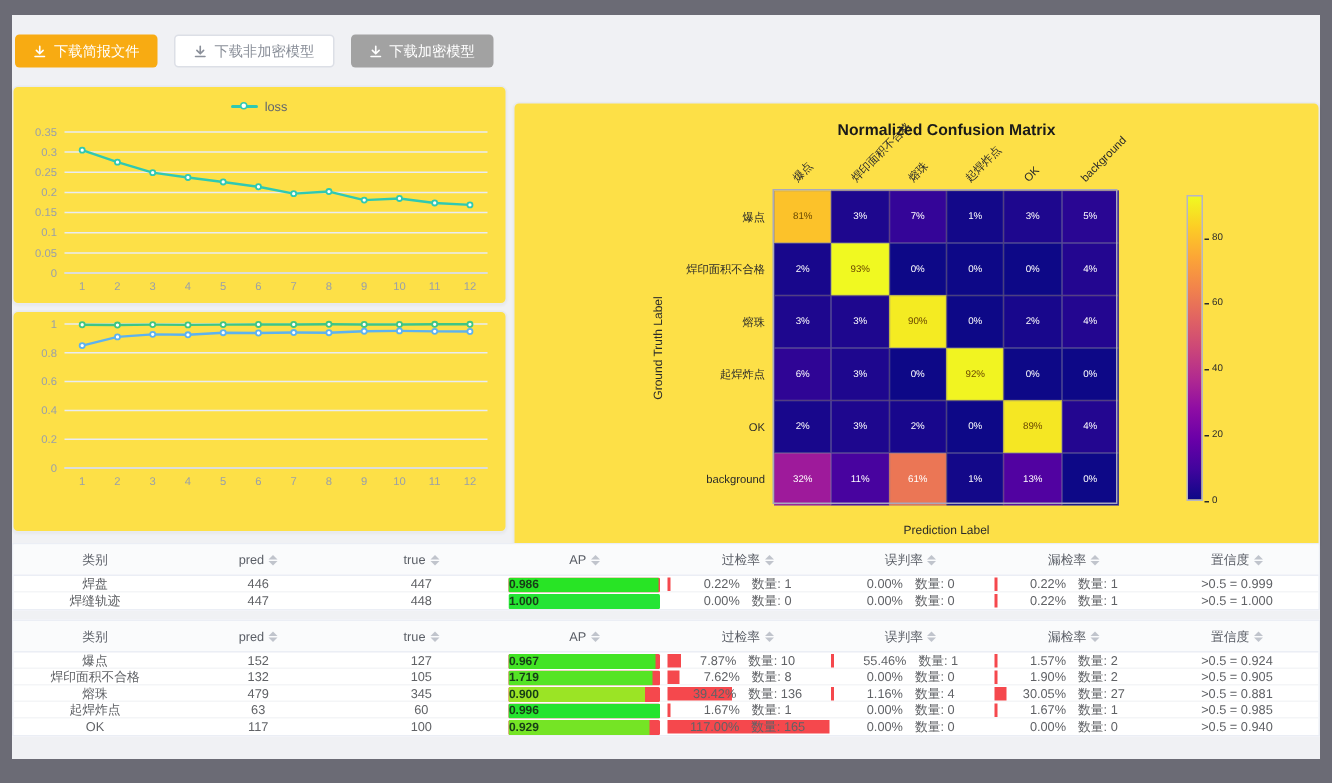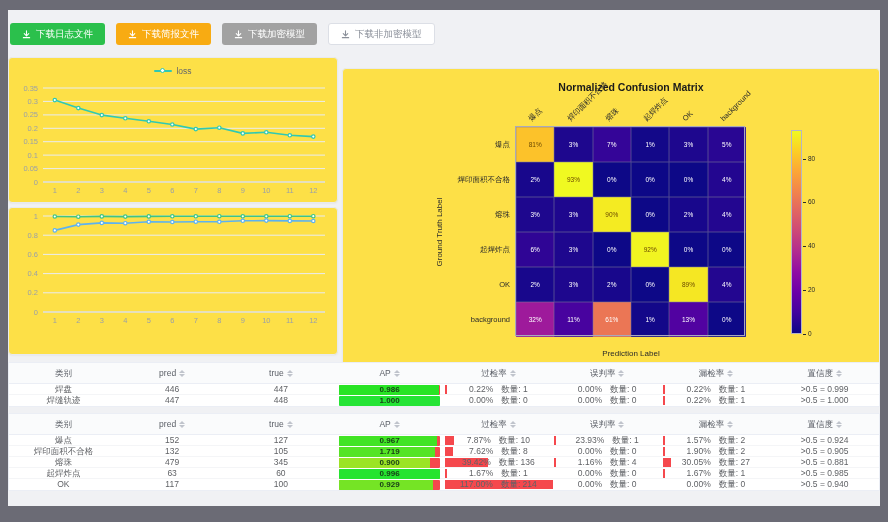--- a/index.html
+++ b/index.html
@@ -45,62 +45,54 @@
   .trow{height:11px;border-bottom:1px solid #f4f5f7;}
   .trow:last-child{border-bottom:none;}
   .tcell{text-align:center;line-height:11px;white-space:nowrap;overflow:hidden;}
   .hcell{display:flex;align-items:center;justify-content:center;gap:3px;cursor:pointer;}
   .sorter{display:inline-flex;flex-direction:column;gap:1px;}
   .sorter i{width:0;height:0;border-left:3px solid transparent;border-right:3px solid transparent;}
   .sorter .up{border-bottom:3.5px solid #c0c4cc;}
   .sorter .down{border-top:3.5px solid #c0c4cc;}
   .ap-track{position:relative;height:10px;margin:0 4px;border-radius:1px;overflow:hidden;}
   .ap-fill{position:absolute;left:0;top:0;bottom:0;}
-  .ap-text{position:absolute;inset:0;text-align:center;line-height:10px;font-size:8px;color:#173d17;font-weight:bold;}
+  .ap-text{position:absolute;inset:0;text-align:left;line-height:10px;font-size:8px;color:#173d17;font-weight:bold;}
   .rate-cell{position:relative;height:11px;}
   .rate-bar{position:absolute;left:1px;top:1px;bottom:1px;z-index:0;}
   .rate-text{position:relative;z-index:1;display:flex;justify-content:center;gap:8px;line-height:11px;}
 </style>
 </head>
 <body>
 
 <div class="frame">
   <div class="page">
     <div class="toolbar" id="toolbar">
-        <button class="btn btn-green" style="background: rgb(43, 192, 76);">
-          <span>
-            <svg width="9" height="9" viewBox="0 0 10 10">
-              <path d="M5 1v5M2.5 4L5 6.5 7.5 4M1.5 8.5h7" stroke="currentColor" fill="none" stroke-width="1.2" stroke-linecap="round" stroke-linejoin="round"></path>
-            </svg>
-          </span>
-          <span>下载日志文件</span>
-        </button>
         <button class="btn btn-orange" style="background: rgb(248, 171, 18);">
           <span>
             <svg width="9" height="9" viewBox="0 0 10 10">
               <path d="M5 1v5M2.5 4L5 6.5 7.5 4M1.5 8.5h7" stroke="currentColor" fill="none" stroke-width="1.2" stroke-linecap="round" stroke-linejoin="round"></path>
             </svg>
           </span>
           <span>下载简报文件</span>
         </button>
+        <button class="btn btn-white">
+          <span>
+            <svg width="9" height="9" viewBox="0 0 10 10">
+              <path d="M5 1v5M2.5 4L5 6.5 7.5 4M1.5 8.5h7" stroke="currentColor" fill="none" stroke-width="1.2" stroke-linecap="round" stroke-linejoin="round"></path>
+            </svg>
+          </span>
+          <span>下载非加密模型</span>
+        </button>
         <button class="btn btn-gray" style="background: rgb(162, 162, 162);">
           <span>
             <svg width="9" height="9" viewBox="0 0 10 10">
               <path d="M5 1v5M2.5 4L5 6.5 7.5 4M1.5 8.5h7" stroke="currentColor" fill="none" stroke-width="1.2" stroke-linecap="round" stroke-linejoin="round"></path>
             </svg>
           </span>
           <span>下载加密模型</span>
-        </button>
-        <button class="btn btn-white">
-          <span>
-            <svg width="9" height="9" viewBox="0 0 10 10">
-              <path d="M5 1v5M2.5 4L5 6.5 7.5 4M1.5 8.5h7" stroke="currentColor" fill="none" stroke-width="1.2" stroke-linecap="round" stroke-linejoin="round"></path>
-            </svg>
-          </span>
-          <span>下载非加密模型</span>
         </button>
       </div>
 
     <div class="card" id="card-loss">
       <div class="legend" id="legend-loss">
           <span class="legend-item">
             <span class="legend-ic">
               <i class="ln" style="background: rgb(47, 201, 178);"></i>
               <i class="dot" style="border-color: rgb(47, 201, 178);"></i>
             </span>
@@ -464,21 +456,21 @@
           <div class="tcell rate-cell">
             <div class="rate-bar" style="background: rgb(245, 72, 77); width: max(7.87%, 2px);"></div>
             <div class="rate-text">
               <span>7.87%</span>
               <span>数量: 10</span>
             </div>
           </div>
           <div class="tcell rate-cell">
             <div class="rate-bar" style="background: rgb(245, 72, 77); width: max(0.79%, 2px);"></div>
             <div class="rate-text">
-              <span>23.93%</span>
+              <span>55.46%</span>
               <span>数量: 1</span>
             </div>
           </div>
           <div class="tcell rate-cell">
             <div class="rate-bar" style="background: rgb(245, 72, 77); width: max(1.57%, 2px);"></div>
             <div class="rate-text">
               <span>1.57%</span>
               <span>数量: 2</span>
             </div>
           </div>
@@ -588,21 +580,21 @@
           <div class="tcell">
             <div class="ap-track" style="background: rgb(245, 72, 77);">
               <div class="ap-fill" style="width: 92.9%; background: rgb(117, 228, 37);"></div>
               <div class="ap-text">0.929</div>
             </div>
           </div>
           <div class="tcell rate-cell">
             <div class="rate-bar" style="background: rgb(245, 72, 77); width: max(100%, 2px);"></div>
             <div class="rate-text">
               <span>117.00%</span>
-              <span>数量: 214</span>
+              <span>数量: 165</span>
             </div>
           </div>
           <div class="tcell rate-cell">
             <div class="rate-text">
               <span>0.00%</span>
               <span>数量: 0</span>
             </div>
           </div>
           <div class="tcell rate-cell">
             <div class="rate-text">

